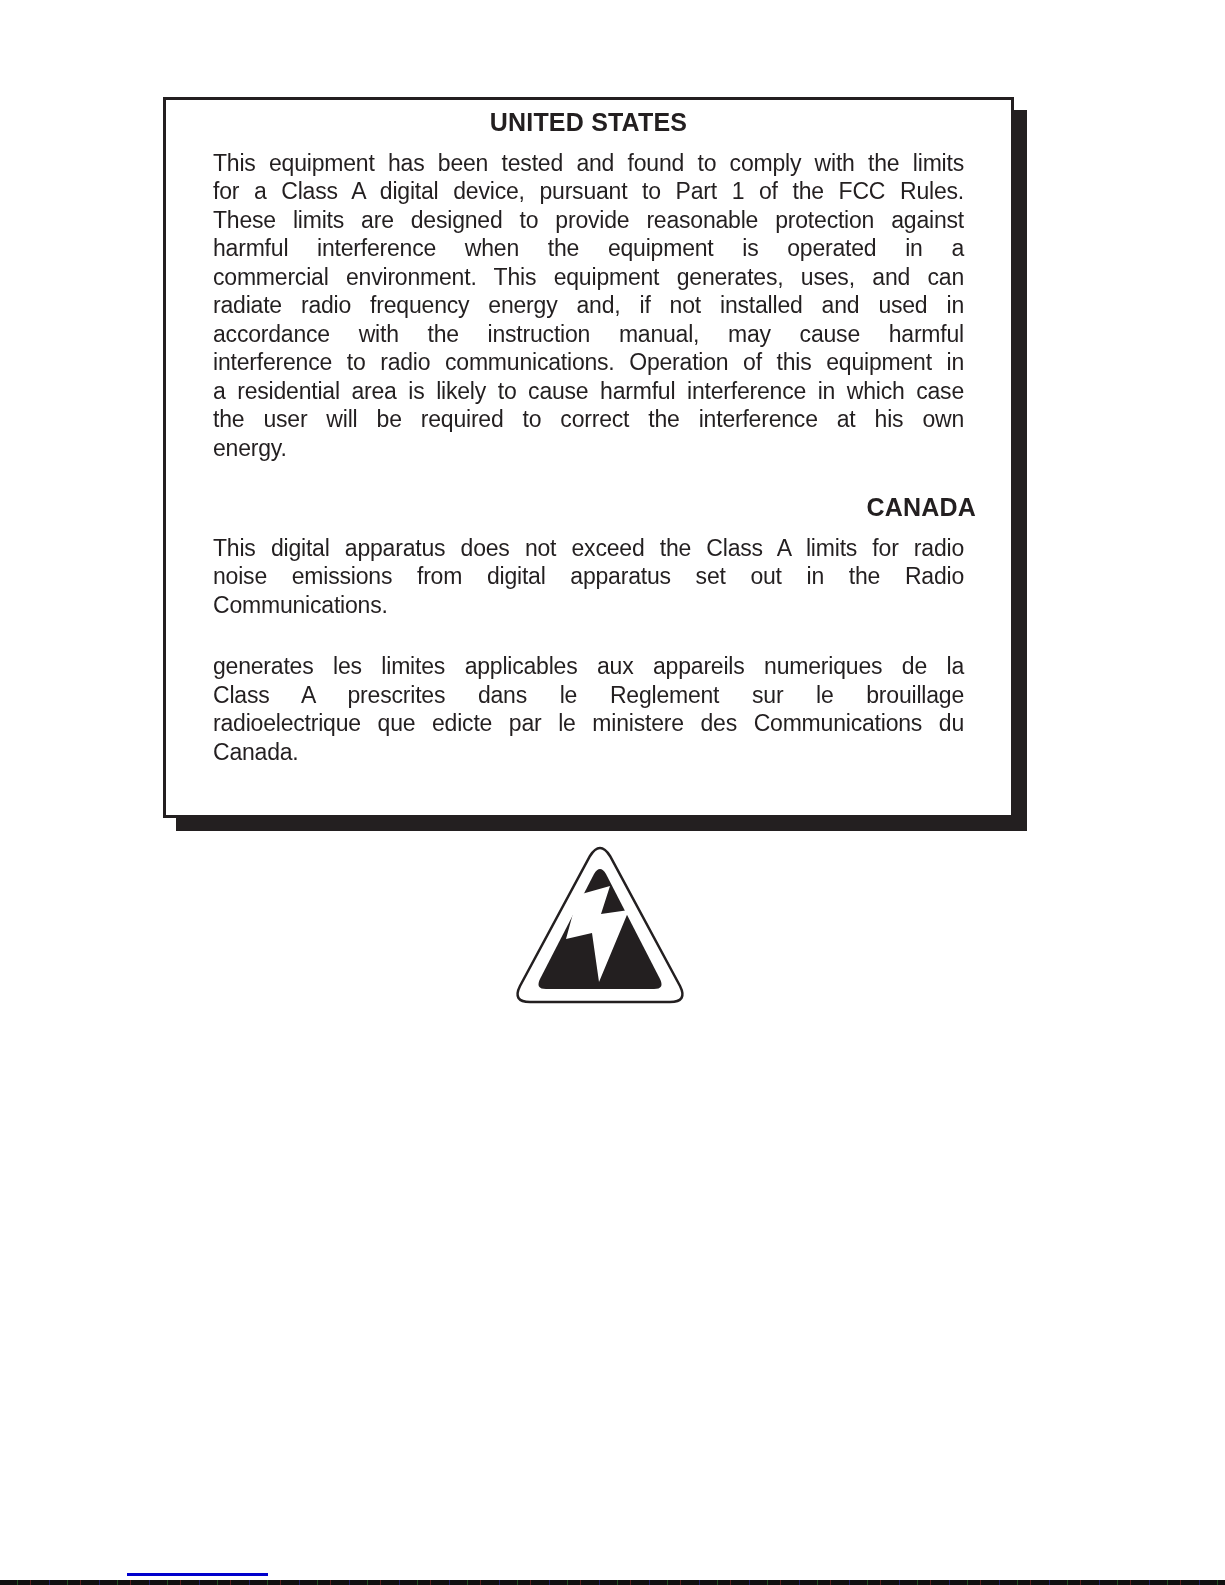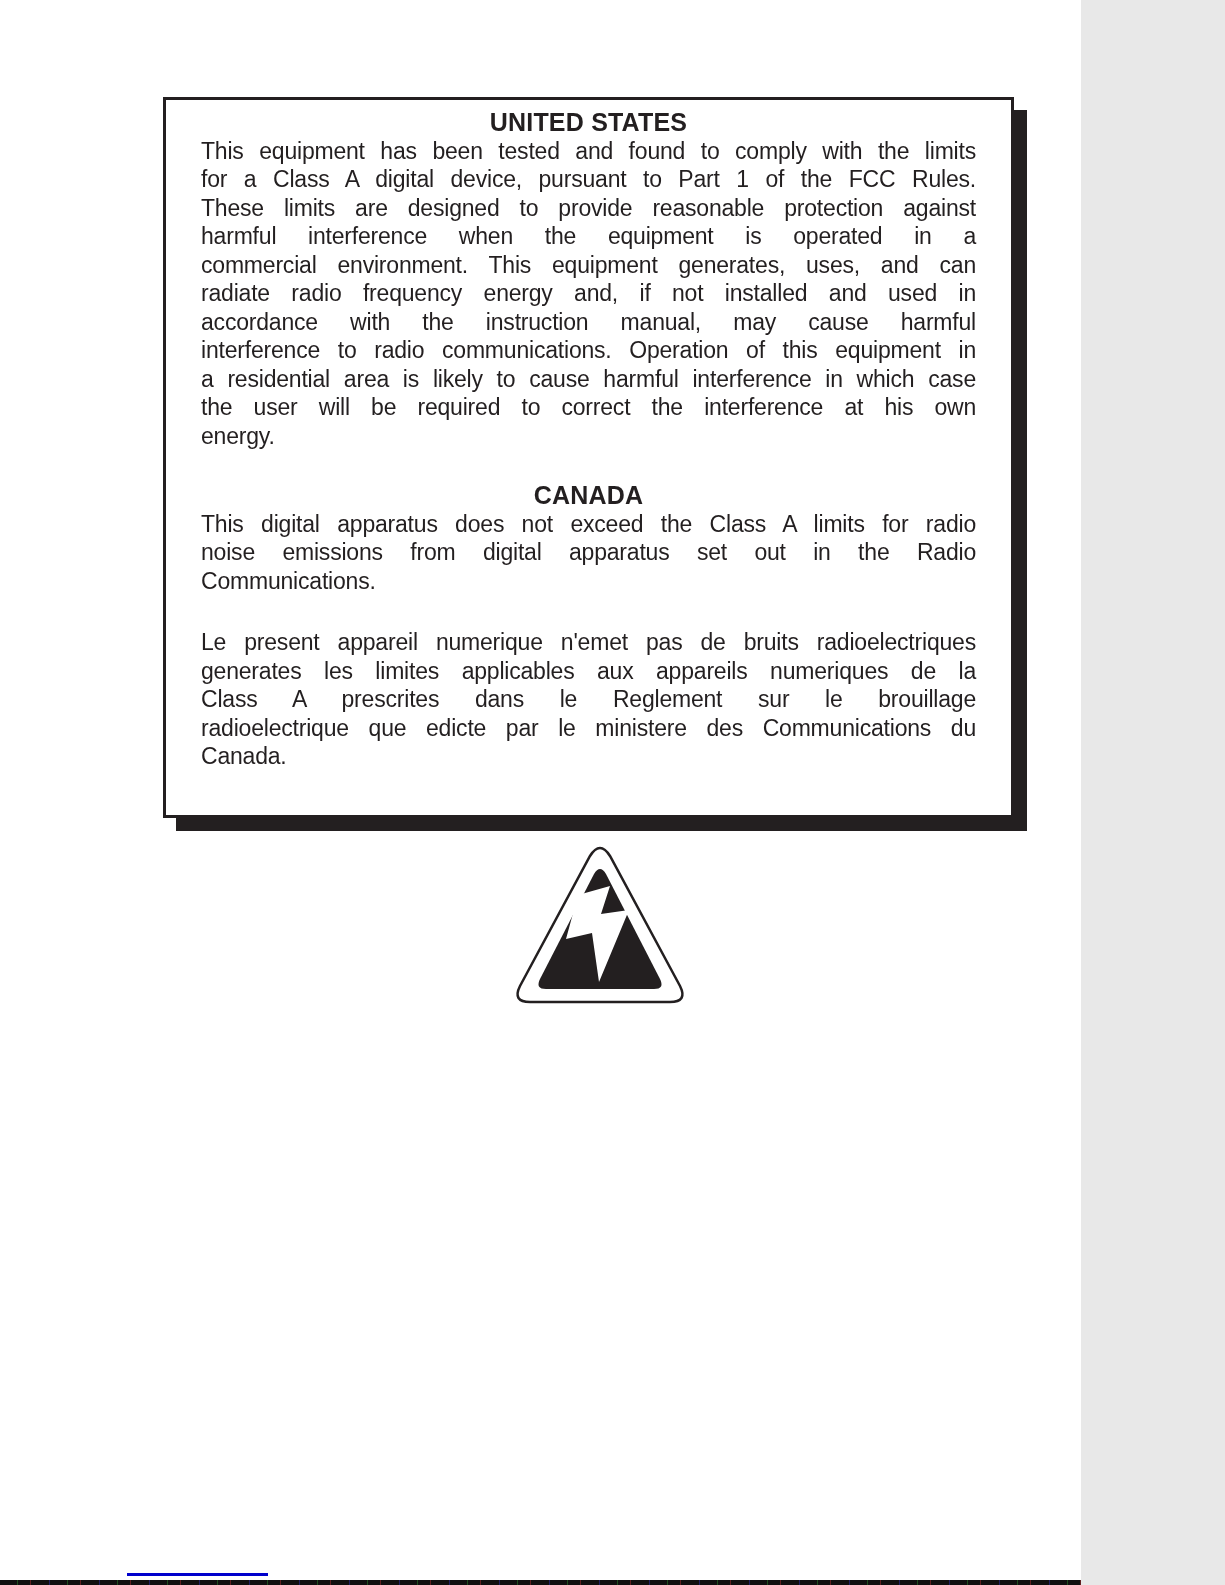--- a/index.html
+++ b/index.html
@@ -1,18 +1,18 @@
 <!DOCTYPE html>
 <html><head>
 <meta charset="utf-8">
 <style>
   html,body{margin:0;padding:0;background:#e8e8e8;}
   .page{
     position:relative;
-    width:1081px;height:1585px;
+    width:1225px;height:1585px;
     background:#ffffff;
     overflow:hidden;
     font-family:"Liberation Sans", sans-serif;
     color:#231f20;
   }
   
   .notice-box{
     position:absolute;
     left:163px;top:97px;
     width:851px;height:721px;
@@ -23,22 +23,22 @@
     padding:8px 35px 0 35px;
   }
   .notice-title{
     margin:0;
     font-size:25px;
     font-weight:bold;
     line-height:28.5px;
     text-align:center;
     letter-spacing:0.2px;
   }
-  .notice-title.canada-title{margin-top:31px;}
-  .para{margin:0;}
+  .notice-title.canada-title{margin-top:31px;text-align:right;}
+  .para{margin:12px;}
   .para.french{margin-top:33px;}
   .para .line{
     font-size:23px;
     line-height:28.5px;
     letter-spacing:-0.2px;
     text-align:justify;
     text-align-last:justify;
     white-space:normal;
   }
   .para .line.line-last{
@@ -94,21 +94,20 @@
 
     <h2 class="notice-title canada-title">CANADA</h2>
 
     <div class="para">
         <div class="line">This digital apparatus does not exceed the Class A limits for radio</div>
         <div class="line">noise emissions from digital apparatus set out in the Radio</div>
         <div class="line line-last">Communications.</div>
       </div>
 
     <div class="para french">
-        <div class="line">Le present appareil numerique n'emet pas de bruits radioelectriques</div>
         <div class="line">generates les limites applicables aux appareils numeriques de la</div>
         <div class="line">Class A prescrites dans le Reglement sur le brouillage</div>
         <div class="line">radioelectrique que edicte par le ministere des Communications du</div>
         <div class="line line-last">Canada.</div>
       </div>
   </section>
 
   <div class="warning-icon">
     <svg viewBox="0 0 184 170" xmlns="http://www.w3.org/2000/svg">
       <path d="M 82 20 Q 92 4 102 20 L 172 150 Q 180 166 162 166 L 22 166 Q 4 166 12 150 Z" fill="#ffffff" stroke="#231f20" stroke-width="2.5"></path>

